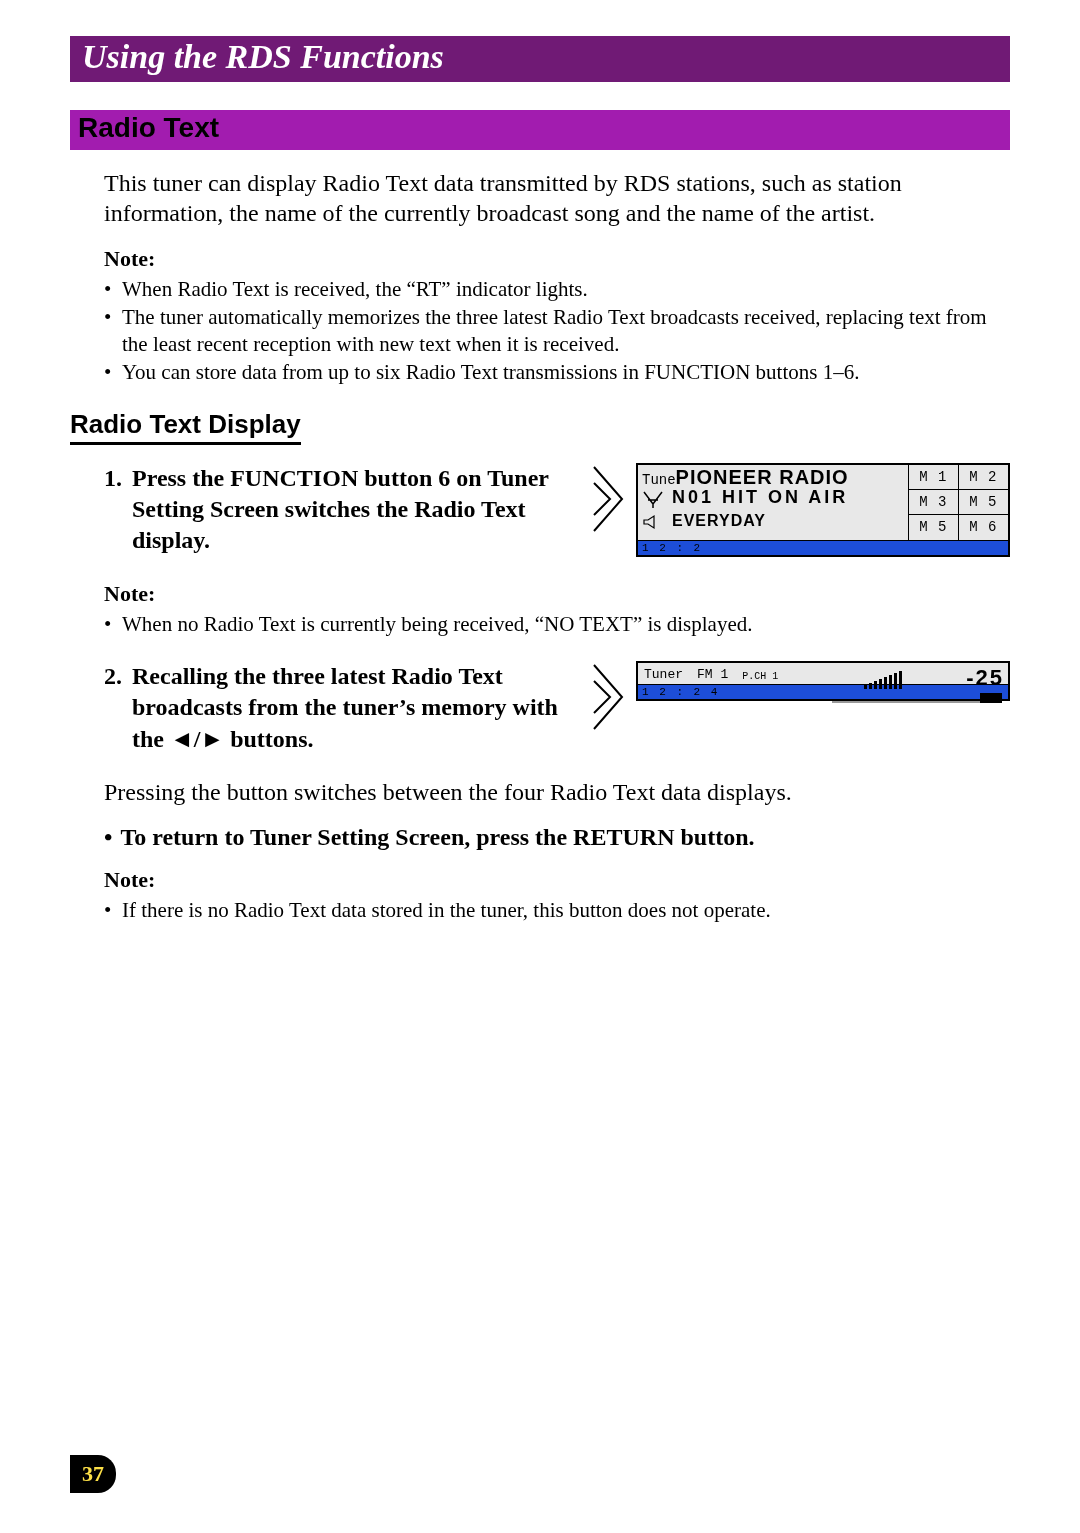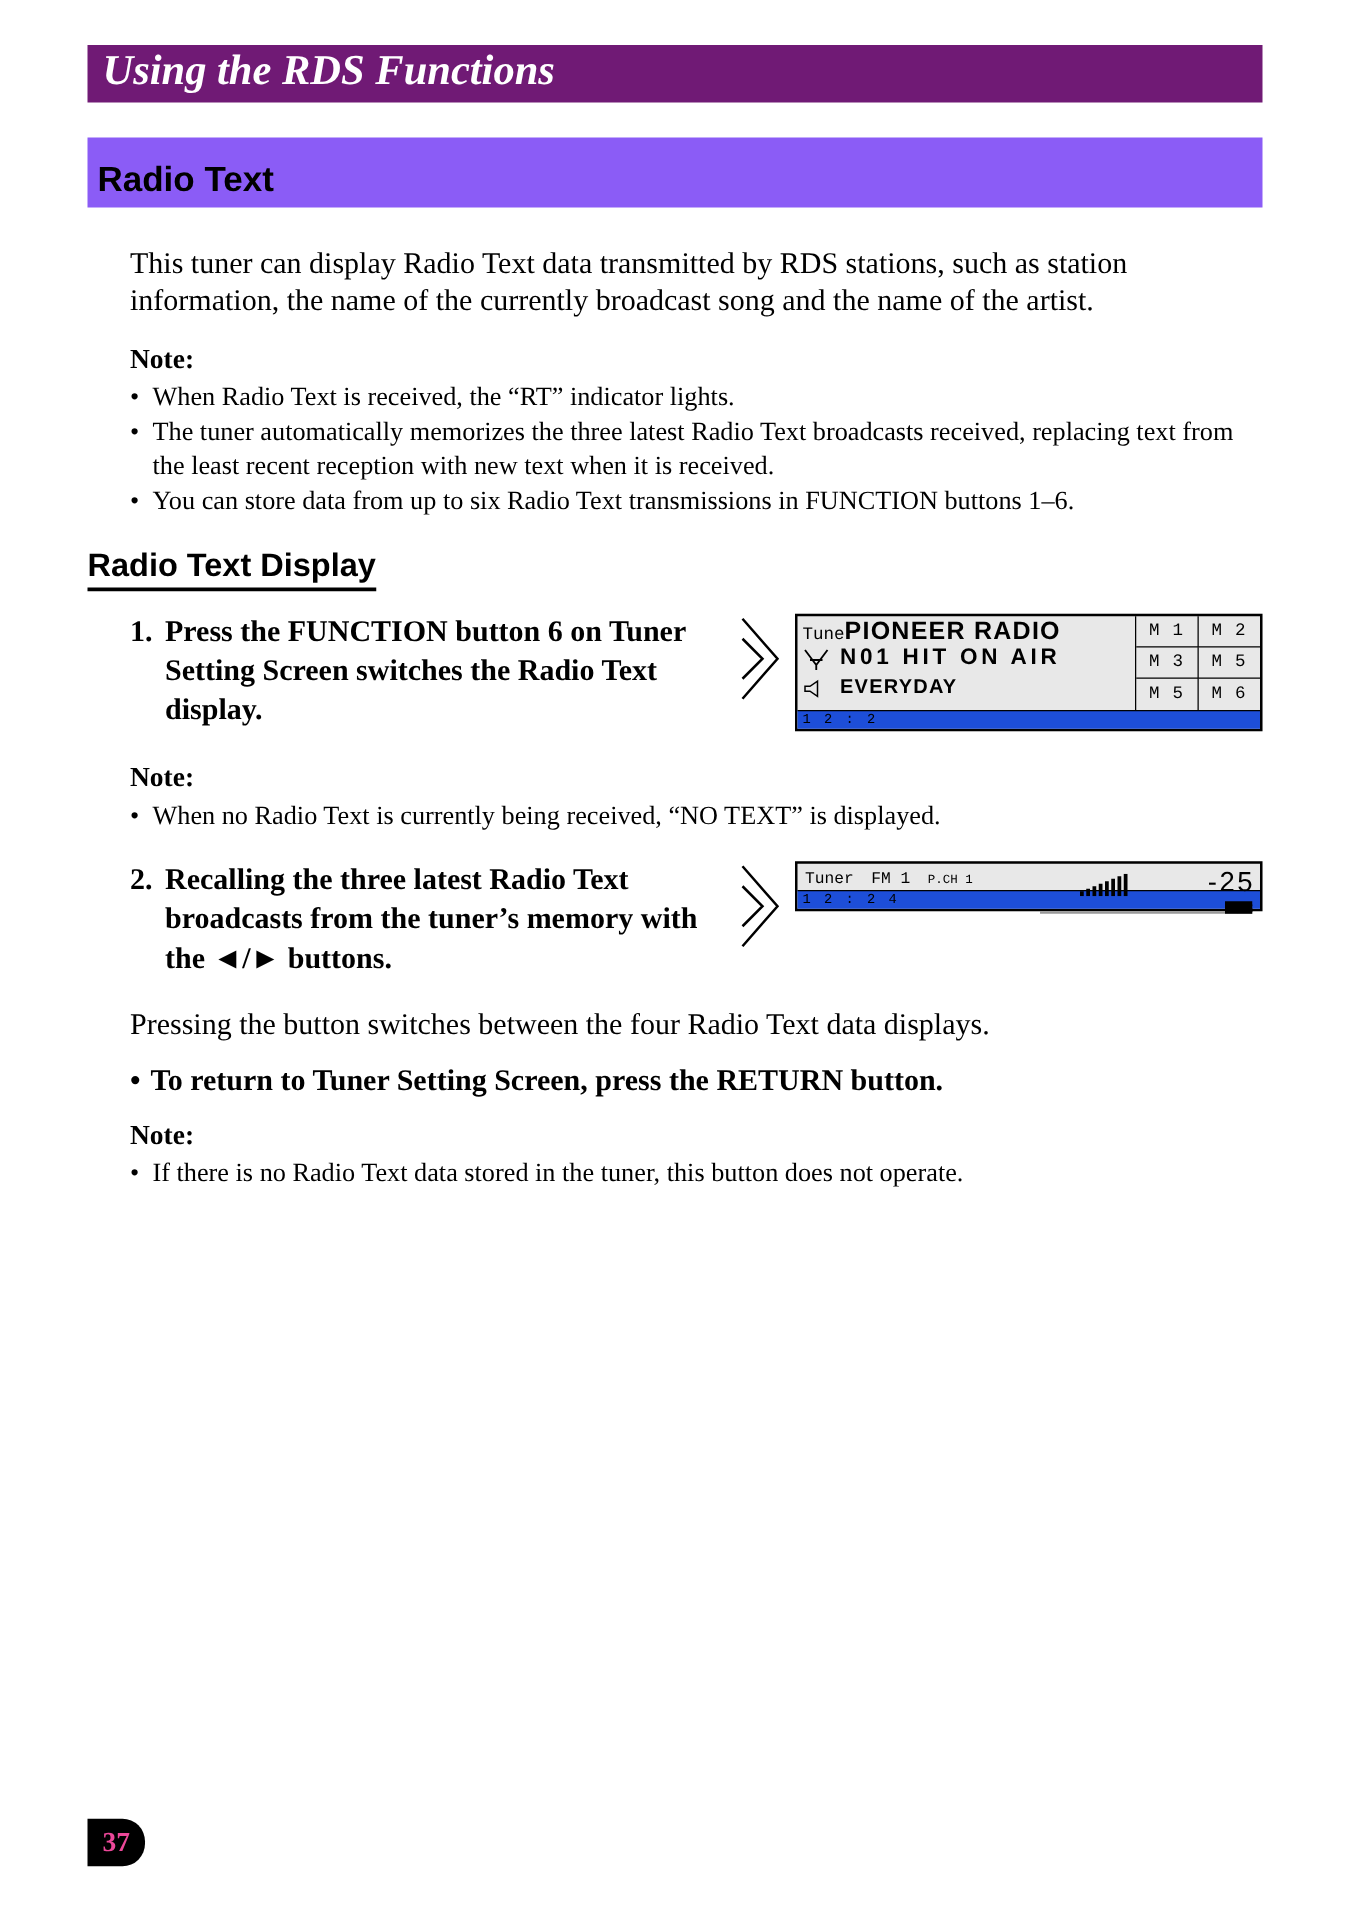--- a/index.html
+++ b/index.html
@@ -17,26 +17,26 @@
   .title-bar {
     background: #701a75;
     color: #fff;
     font-style: italic;
     font-weight: bold;
     font-size: 34px;
     padding: 2px 12px 6px 12px;
     margin-bottom: 28px;
   }
   .section-bar {
-    background: #8b5cf6;
+    background: #a21caf;
     font-family: Arial, Helvetica, sans-serif;
     font-weight: bold;
     font-size: 28px;
-    padding: 18px 8px 6px 8px;
-    margin-bottom: 30px;
+    padding: 2px 8px 6px 8px;
+    margin-bottom: 18px;
   }
   .intro {
     font-size: 24px;
     line-height: 1.25;
     margin-left: 34px;
     margin-bottom: 18px;
   }
   .note-label {
     font-weight: bold;
     font-size: 22px;
@@ -167,21 +167,21 @@
     margin-bottom: 18px;
   }
   .ret-bullet {
     display:flex; gap:8px; margin-left:34px; font-weight:bold; font-size:24px; margin-bottom:16px;
   }
   .page-num {
     position: absolute;
     left: 70px;
     bottom: 40px;
     background: #000;
-    color: #ec4899;
+    color: #fde047;
     font-family: "Times New Roman", serif;
     font-weight: bold;
     font-size: 22px;
     padding: 6px 12px;
     border-radius: 0 18px 18px 0;
   }
 </style>
 </head>
 <body>
 
@@ -278,21 +278,21 @@
       </div>
     </div>
     <div class="display-col">
       <svg class="ptr-svg" width="36" height="72" viewBox="0 0 36 72">
         <polyline points="4,4 32,36 4,68" fill="none" stroke="#000" stroke-width="2"></polyline>
         <polyline points="4,20 20,36 4,52" fill="none" stroke="#000" stroke-width="2"></polyline>
       </svg>
       <div class="lcd-box" style="width:374px;">
         <div class="lcd-left" style="position:relative; padding:4px 6px 2px 6px;">
           <div class="lcd-db-block">
-            <div style="font-size:22px; font-weight:normal; letter-spacing:2px;margin-left:36px;">-25</div>
+            <div style="font-size:22px; font-weight:bold; letter-spacing:2px;margin-left:36px;">-25</div>
             <div style="font-size:12px; letter-spacing:1px;">dB</div>
           </div>
           <div class="lcd-tuner-row">
             <span>Tuner</span>
             <span>FM 1</span>
             <span style="font-size:10px;">P.CH 1</span>
           </div>
 
           <svg style="position:absolute; right:58px; top:8px;" width="86" height="18" viewBox="0 0 86 18">
             <g fill="#000">

